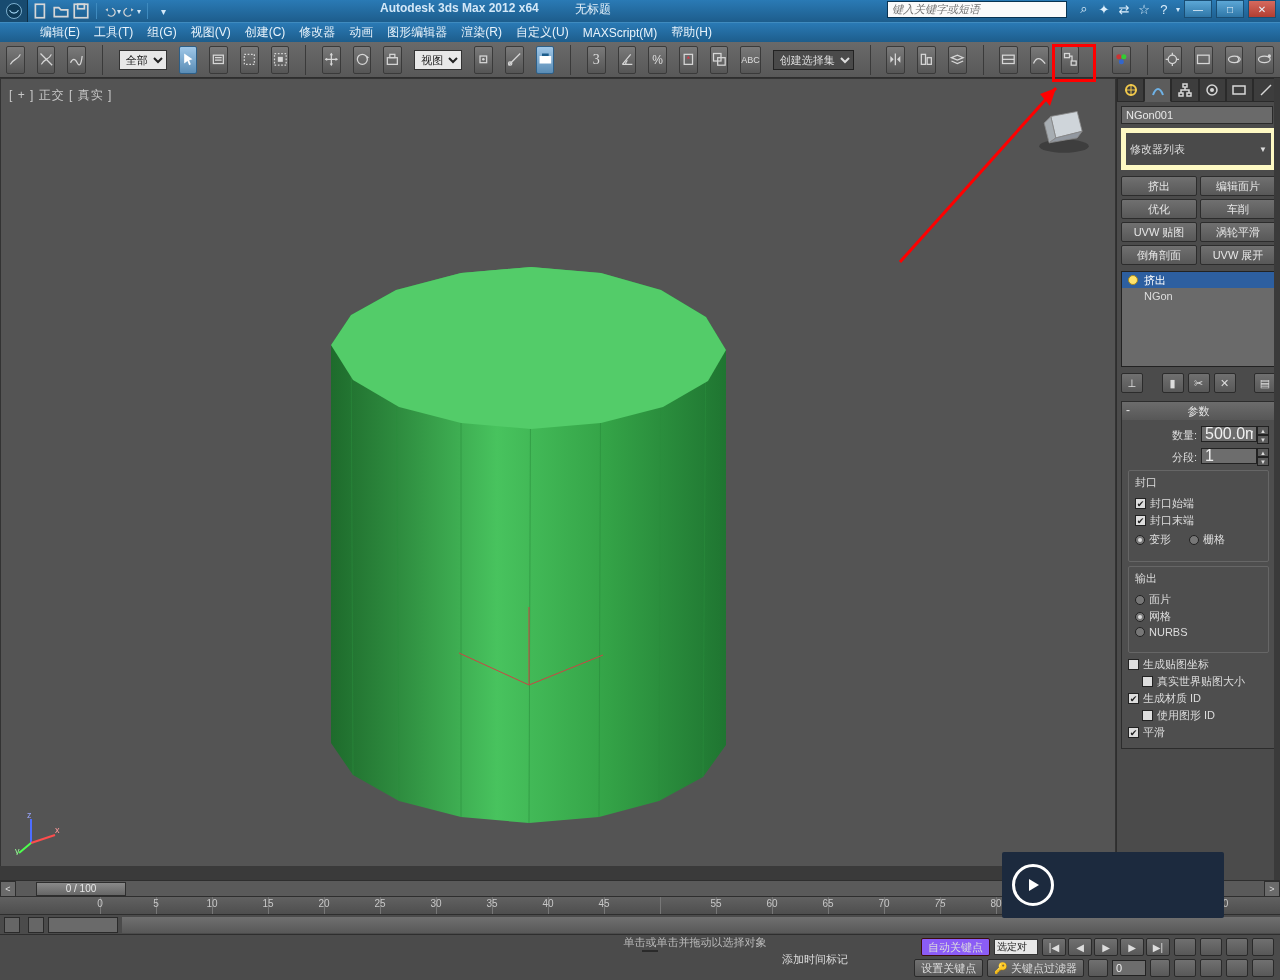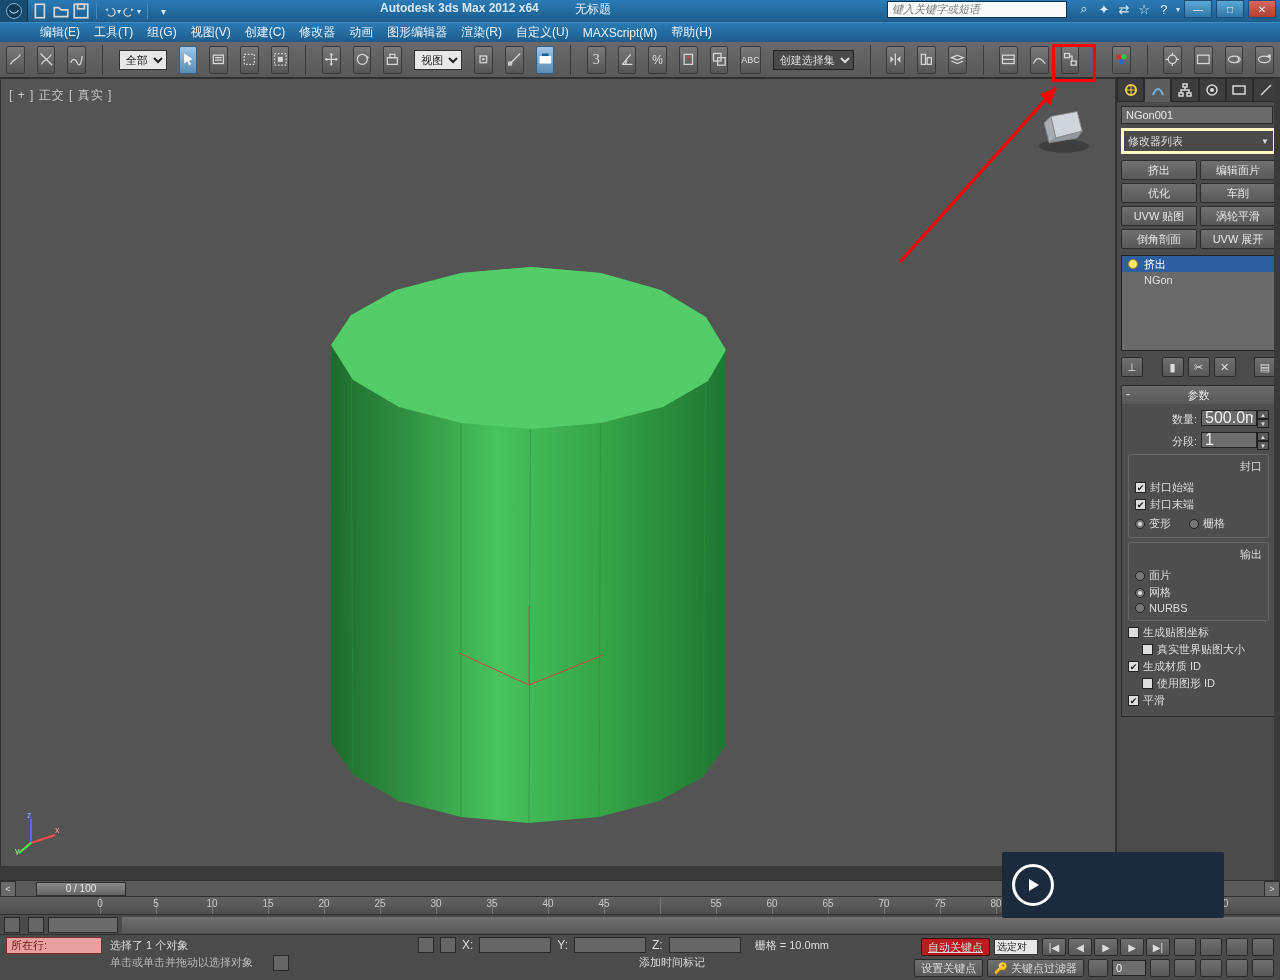--- a/index.html
+++ b/index.html
@@ -44,21 +44,21 @@
 
 .cmdpanel{ position:absolute; right:0; top:78px; width:164px; bottom:100px; background:#4b4b4b; border-left:1px solid #2e2e2e; overflow:hidden;}
 .cmdpanel-scroll{ position:absolute; right:0; top:0; bottom:0; width:6px; background:#3a3a3a;}
 .tabs{ display:flex; height:24px; background:#3d3d3d;}
 .tabs .tab{ flex:1; border:1px solid #2a2a2a; display:flex; align-items:center; justify-content:center;}
 .tabs .tab svg{ width:16px;height:16px;}
 .tabs .tab.active{ background:#5c5c5c; border-bottom-color:#5c5c5c;}
 .obj-name-row{ display:flex; margin:4px 4px 4px 4px; gap:3px;}
 .obj-name{ flex:1; height:18px; background:#6a6a6a; border:1px solid #2a2a2a; color:#e8e8e8; padding:0 4px; font-size:11px;}
 .colorswatch{ width:16px; height:18px; background:#22ff22; border:1px solid #111;}
-.mod-list-select{ margin:0 4px 6px 4px; height:20px; background:#4a4a4a; border:3px solid #fef9c3; color:#ddd; display:flex; align-items:center; justify-content:space-between; padding:10px 4px; font-size:11px;}
+.mod-list-select{ margin:0 4px 6px 4px; height:20px; background:#4a4a4a; border:5px solid #fef9c3; color:#ddd; display:flex; align-items:center; justify-content:space-between; padding:16px 4px; font-size:11px;}
 .mod-list-select .arrow{ font-size:8px;}
 .modbtns{ display:grid; grid-template-columns:1fr 1fr; gap:3px; margin:0 4px 6px 4px;}
 .modbtn{ height:20px; background:linear-gradient(#707070,#585858); border:1px solid #2c2c2c; border-radius:2px; color:#e6e6e6; font-size:11px; display:flex; align-items:center; justify-content:center;}
 .modstack{ margin:0 4px 6px 4px; height:96px; background:#6a6a6a; border:1px solid #222; overflow:hidden;}
 .modstack .row{ height:16px; display:flex; align-items:center; padding-left:6px; font-size:11px; color:#ddd; gap:6px;}
 .modstack .row.sel{ background:#2d5fa0; color:#fff;}
 .modstack .bulb{ width:10px; height:10px; border-radius:50%; background:#ffe36b; border:1px solid #a7891e;}
 .stacktoolbar{ display:flex; gap:4px; margin:0 4px 8px 4px; justify-content:space-between;}
 .stbtn{ width:22px; height:20px; background:linear-gradient(#707070,#585858); border:1px solid #2c2c2c; border-radius:2px; display:flex; align-items:center; justify-content:center; color:#ddd; font-size:11px;}
 .stspacer{ flex:1; }
@@ -66,21 +66,21 @@
 .rollout{ margin:2px 4px 6px 4px; border:1px solid #2c2c2c;}
 .rollhdr{ height:18px; background:linear-gradient(#6c6c6c,#575757); color:#e6e6e6; font-size:11px; display:flex; align-items:center; justify-content:center; position:relative;}
 .rollhdr .minus{ position:absolute; left:4px; top:1px; font-size:12px;}
 .rollbody{ background:#4e4e4e; padding:6px 6px;}
 .prow{ display:flex; align-items:center; justify-content:flex-end; gap:4px; margin:0 0 4px 0; font-size:11px;}
 .prow .plabel{ color:#ddd; }
 .spin{ display:flex; }
 .spin input{ width:56px; height:16px; background:#6d6d6d; border:1px solid #222; color:#f0f0f0; font-size:16px; padding:0 3px; text-align:left;}
 .spin .arrows{ width:12px; height:18px; display:flex; flex-direction:column;}
 .spin .arrows div{ flex:1; background:#5a5a5a; border:1px solid #222; font-size:6px; color:#ddd; display:flex; align-items:center; justify-content:center; line-height:0;}
-.group{ border:1px solid #666; border-radius:2px; padding:4px 4px 4px 6px; margin:4px 0;text-align:right; }
+.group{ border:1px solid #666; border-radius:2px; padding:4px 4px 12px 6px; margin:4px 0; }
 .group .gtitle{ font-size:11px; color:#ddd; margin:-12px 0 4px -2px; background:#4e4e4e; display:inline-block; padding:0 2px;}
 .chkrow, .radrow{ display:flex; align-items:center; gap:4px; font-size:11px; color:#ddd; margin:2px 0;}
 .chk{ width:11px; height:11px; background:#ddd; border:1px solid #222; display:flex; align-items:center; justify-content:center; font-size:9px; color:#222; line-height:0;}
 .rad{ width:10px; height:10px; border-radius:50%; background:#777; border:1px solid #222; display:flex; align-items:center; justify-content:center;}
 .rad.on::after{ content:""; width:4px; height:4px; border-radius:50%; background:#ddd;}
 .twocol{ display:flex; gap:18px; }
 
 
 .bottom{ position:absolute; left:0; right:0; bottom:0; height:100px; background:#4b4b4b; border-top:1px solid #2e2e2e;}
 .timeslider{ height:16px; background:#5a5a5a; border-bottom:1px solid #2e2e2e; display:flex; align-items:center;}
@@ -95,26 +95,26 @@
 .trackbar .t2{ width:70px;height:16px;background:#6a6a6a;border:1px solid #2a2a2a;}
 .trackbar .rest{ flex:1; height:16px; background:linear-gradient(#707070,#585858); margin-left:4px;}
 .status{ height:20px; display:flex; align-items:center; background:#4b4b4b;}
 .status .script{ width:96px; height:17px; margin-left:6px; background:#e9a0a0; border:1px solid #7a2d2d; color:#6b1919; font-size:11px; display:flex; align-items:center; padding-left:4px;}
 .status .msg{ margin-left:8px; color:#ddd; font-size:11px; flex:0 0 300px;}
 .status .coords{ display:flex; gap:6px; margin-left:8px; align-items:center;}
 .status .coords .cbox{ width:72px; height:16px; background:#666; border:1px solid #2a2a2a;}
 .status .grid{ margin-left:14px; color:#ddd; font-size:11px;}
 .play{ display:flex; gap:2px;}
 .play .btn{ width:24px; height:18px; background:linear-gradient(#707070,#585858); border:1px solid #2a2a2a; border-radius:2px; display:flex;align-items:center;justify-content:center; font-size:10px; color:#ddd;}
-.status2{ height:20px; display:flex; }
+.status2{ height:20px; display:flex; align-items:center;flex-direction:column;}
 .status2 .msg{ margin-left:110px; color:#bbb; font-size:11px;}
 .status2 .addtime{ margin-left:350px; color:#ddd; font-size:11px;}
 .keys{ position:absolute; right:6px; bottom:2px; display:flex; gap:4px; align-items:center;}
 .keys .kbtn{ height:18px; padding:0 6px; background:linear-gradient(#707070,#585858); border:1px solid #2a2a2a; border-radius:2px; color:#ddd; font-size:11px; display:flex; align-items:center; gap:3px;}
-.keys .kbtn.auto{ background:#b91c1c; border-color:#3d0e0e;text-decoration:underline;}
+.keys .kbtn.auto{ background:#8b5cf6; border-color:#3d0e0e;}
 .keys .ksel{ width:44px; height:16px; background:#e8e8e8; border:1px solid #333; font-size:10px; color:#222; padding-left:2px;}
 .keys .spin2{ display:flex;}
 .keys .spin2 input{ width:34px; height:16px; background:#6d6d6d; border:1px solid #222; color:#f0f0f0; font-size:11px; padding:0 3px;}
 .keys .navbtn{ width:22px;height:18px;background:linear-gradient(#707070,#585858);border:1px solid #2a2a2a;border-radius:2px;}
 
 
 .watermark{ position:absolute; right:56px; bottom:62px; width:222px; height:66px; background:#1c2a3e; border-radius:2px; display:flex; align-items:center; gap:10px; padding:0 10px; color:#fff;}
 .watermark .play{ width:42px;height:42px;border:3px solid #fff;border-radius:50%;display:flex;align-items:center;justify-content:center;}
 .watermark .txt1{ font-size:22px; font-weight:bold; letter-spacing:2px;}
 .watermark .txt2{ font-size:10px; letter-spacing:3px; color:#cfd9e4;}
@@ -660,35 +660,20 @@
         <div class="tick" style="left: 100%;"></div>
         <div class="tlabel" style="left: 100%;">100</div>
       </div>
   </div>
   <div class="trackbar">
     <div class="t1"></div>
     <div class="t1"></div>
     <div class="t2"></div>
     <div class="rest"></div>
   </div>
-  <div class="status">
-    <div class="script">所在行:</div>
-    <div class="msg">选择了 1 个对象</div>
-    <div class="coords">
-      <div style="width:16px;height:16px;background:#666;border:1px solid #2a2a2a"></div>
-      <div style="width:16px;height:16px;background:#666;border:1px solid #2a2a2a"></div>
-      <span style="color:#ddd">X:</span>
-        <div class="cbox"></div>
-      <span style="color:#ddd">Y:</span>
-        <div class="cbox"></div>
-      <span style="color:#ddd">Z:</span>
-        <div class="cbox"></div>
-    </div>
-    <div class="grid">栅格 = 10.0mm</div>
-  </div>
   <div class="status2">
     <div class="msg">单击或单击并拖动以选择对象</div>
     <div style="width:16px;height:16px;background:#666;border:1px solid #2a2a2a;margin-left:20px"></div>
     <div class="addtime">添加时间标记</div>
   </div>
 
   <div class="keys" style="bottom:24px">
     <div class="kbtn auto">自动关键点</div>
     <input class="ksel" value="选定对" style="">
     <div class="play">

